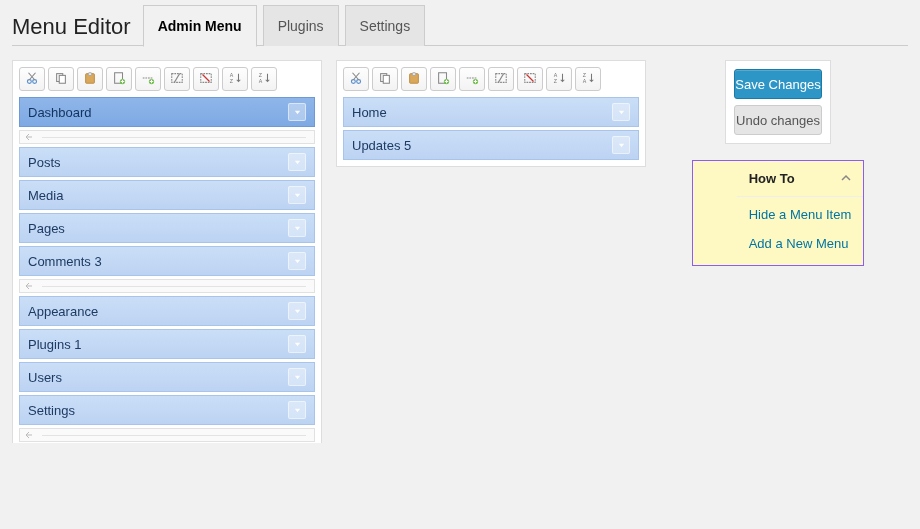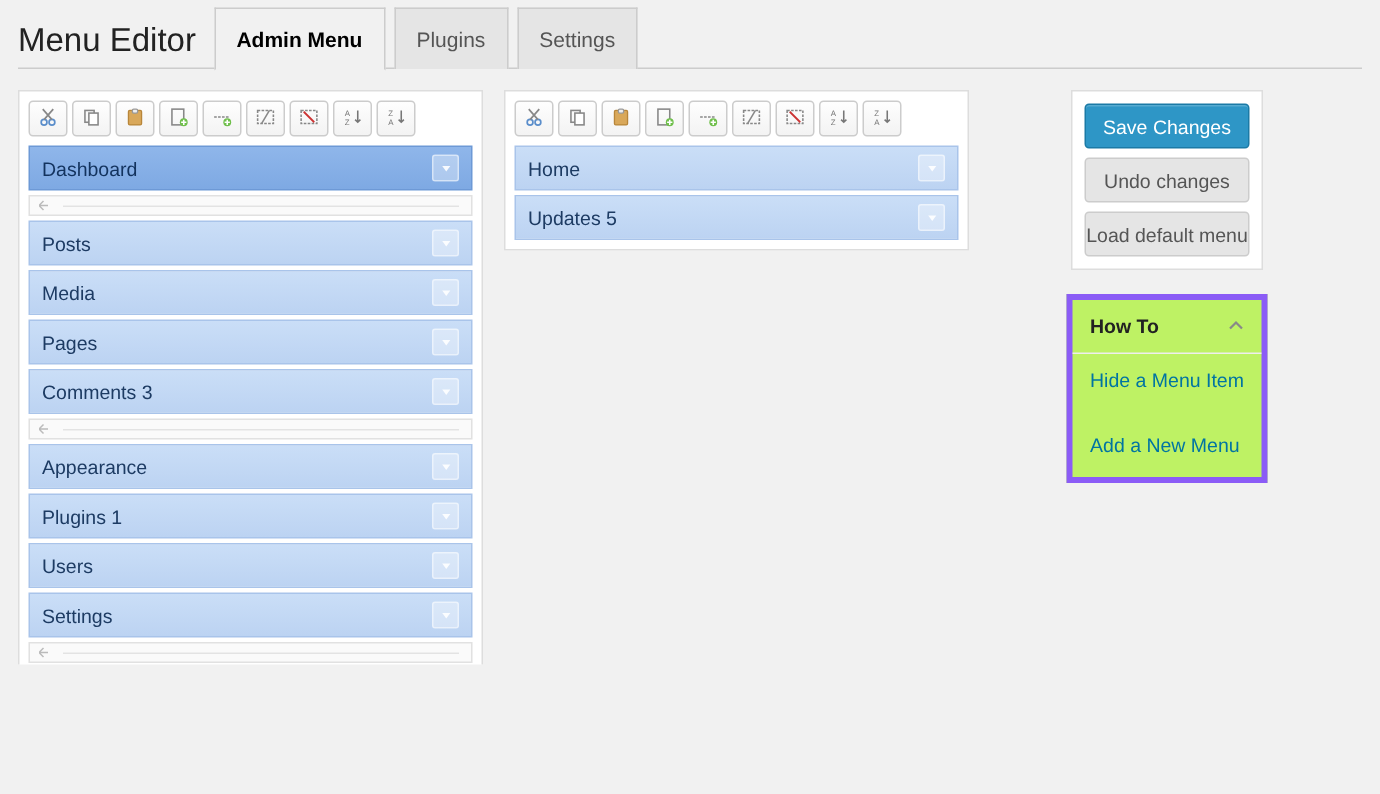--- a/index.html
+++ b/index.html
@@ -21,24 +21,24 @@
   .item.selected { background: linear-gradient(#8fb6ea,#7ea9e3); border-color: #6d99d6; color: #13335e; }
   .item .chev { margin-left: auto; width: 18px; height: 18px; background: rgba(255,255,255,0.35); border: 1px solid rgba(255,255,255,0.5); border-radius: 2px; display: flex; align-items: center; justify-content: center; }
   .item .chev svg { width: 9px; height: 9px; }
   .sep { height: 14px; background: #fafafa; border: 1px solid #e1e1e1; display: flex; align-items: center; padding: 0 6px; position: relative; }
   .sep .grip { width: 8px; height: 8px; color: #bdbdbd; }
   .sep::after { content: ""; position: absolute; left: 22px; right: 8px; top: 50%; border-top: 1px solid #e3e3e3; }
   .side { width: 236px; display: flex; flex-direction: column; gap: 16px; align-items: center; }
   .btnstack { background: #fff; border: 1px solid #ddd; padding: 8px; display: flex; flex-direction: column; gap: 6px; }
   .btn { height: 30px; border: 1px solid #ccc; border-radius: 3px; background: #e5e5e5; color: #555; font-size: 13px; cursor: pointer; }
   .btn.primary { background: #2e96c6; border-color: #1b7aa6; color: #fff; font-weight: 400; box-shadow: inset 0 1px 0 rgba(255,255,255,0.2); }
-  .howto { background: #bef264; border: 4px solid #8b5cf6; }
+  .howto { background: #fef9c3; border: 1px solid #8b5cf6; padding-left: 44px; }
   .howto-head { padding: 10px 12px; font-weight: 700; color: #222; display: flex; align-items: center; border-bottom: 1px solid #eee; }
   .howto-head .caret { margin-left: auto; color: #888; }
-  .howto-body { padding: 10px 12px 14px; display: flex; flex-direction: column; gap: 28px; }
+  .howto-body { padding: 10px 12px 14px; display: flex; flex-direction: column; gap: 14px; }
   .howto-body a { color: #0074a2; text-decoration: none; cursor: pointer; font-size: 13px; }
 </style>
 </head>
 <body>
 
 <div class="page">
   <div class="tabs">
     <h1>Menu Editor</h1>
 
   <div class="tab active">Admin Menu</div>
@@ -281,21 +281,20 @@
               </svg>
             </span>
           </div>
         </div>
     </div>
 
     <div class="side">
       <div class="btnstack">
         <button class="btn primary">Save Changes</button>
         <button class="btn">Undo changes</button>
-        <button class="btn">Load default menu</button>
       </div>
       <div class="howto">
         <div class="howto-head">
           <span>How To</span>
           <span class="caret">
             <svg width="10" height="10" viewBox="0 0 10 10">
                 <path d="M1 7 L5 3 L9 7" fill="none" stroke="#888" stroke-width="1.5"></path>
               </svg>
           </span>
         </div>

